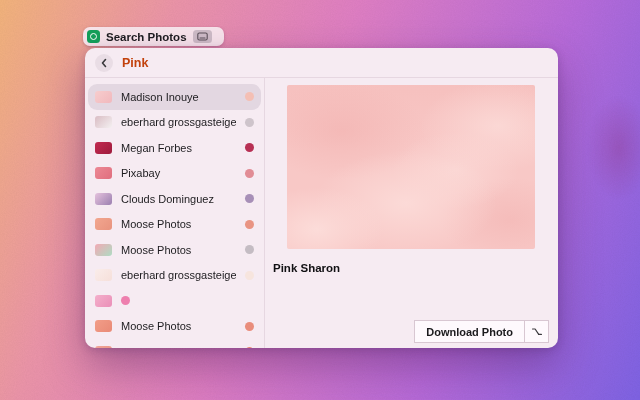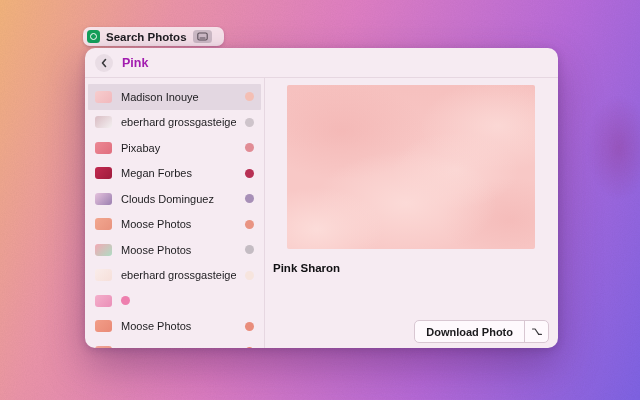--- a/index.html
+++ b/index.html
@@ -71,37 +71,37 @@
     padding: 0 10px;
     border-bottom: 1px solid #e6d7e1;
     box-sizing: border-box;
   }
   .back-btn {
     width: 18px; height: 18px; border-radius: 50%;
     background: #e9dde5;
     display: flex; align-items: center; justify-content: center;
     cursor: default;
   }
-  .win-title { font-size: 12.5px; font-weight: 600; color: #a21caf; }
+  .win-title { font-size: 12.5px; font-weight: 600; color: #c2410c; }
 
   .win-body { flex: 1; display: flex; min-height: 0; }
 
   
   .sidebar {
     width: 180px; flex: none;
     border-right: 1px solid #e6d7e1;
     box-sizing: border-box;
     padding: 6px 3px 0 3px;
     overflow: hidden;
   }
   .row {
     height: 25.5px;
     display: flex; align-items: center; gap: 9px;
     padding: 0 7px;
-    border-radius: 1px;
+    border-radius: 9px;
     box-sizing: border-box;
   }
   .row.selected { background: #e3d7e1; }
   .thumb {
     width: 17px; height: 12px; border-radius: 3px; flex: none;
   }
   .row-name {
     flex: 1;
     font-size: 11px; color: #1d1c1f;
     white-space: nowrap; overflow: hidden;
@@ -118,21 +118,21 @@
   .photo-title {
     position: absolute; left: 8px; top: 184px;
     font-size: 11.5px; font-weight: 700; color: #111013;
   }
   .download-group {
     position: absolute; right: 9px; bottom: 5px;
     height: 21px;
     display: flex; align-items: stretch;
     background: rgba(255,251,254,0.9);
     border: 1px solid #d8c7d2;
-    border-radius: 5px;
+    border-radius: 0;
     overflow: hidden;
   }
   .download-label {
     display: flex; align-items: center;
     padding: 0 11px;
     font-size: 11px; font-weight: 600; color: #1b1a1d;
     white-space: nowrap;
   }
   .group-divider { width: 1px; background: #d8c7d2; }
   .download-keycap {
@@ -185,28 +185,28 @@
         <span class="thumb" style="background: linear-gradient(135deg, rgb(247, 205, 205), rgb(241, 184, 189));"></span>
         <span class="row-name">Madison Inouye</span>
         <span class="dot" style="background: rgb(244, 191, 180);"></span>
       </div>
         <div class="row">
         <span class="thumb" style="background: linear-gradient(135deg, rgb(217, 188, 196), rgb(244, 240, 241));"></span>
         <span class="row-name">eberhard grossgasteiger</span>
         <span class="dot" style="background: rgb(206, 196, 203);"></span>
       </div>
         <div class="row">
+        <span class="thumb" style="background: linear-gradient(135deg, rgb(194, 42, 80), rgb(158, 27, 60));"></span>
+        <span class="row-name">Megan Forbes</span>
+        <span class="dot" style="background: rgb(183, 48, 84);"></span>
+      </div>
+        <div class="row">
         <span class="thumb" style="background: linear-gradient(135deg, rgb(236, 136, 148), rgb(224, 110, 126));"></span>
         <span class="row-name">Pixabay</span>
         <span class="dot" style="background: rgb(225, 140, 149);"></span>
-      </div>
-        <div class="row">
-        <span class="thumb" style="background: linear-gradient(135deg, rgb(194, 42, 80), rgb(158, 27, 60));"></span>
-        <span class="row-name">Megan Forbes</span>
-        <span class="dot" style="background: rgb(183, 48, 84);"></span>
       </div>
         <div class="row">
         <span class="thumb" style="background: linear-gradient(135deg, rgb(229, 194, 221), rgb(155, 127, 176));"></span>
         <span class="row-name">Clouds Dominguez</span>
         <span class="dot" style="background: rgb(167, 143, 183);"></span>
       </div>
         <div class="row">
         <span class="thumb" style="background: linear-gradient(135deg, rgb(242, 166, 143), rgb(232, 147, 126));"></span>
         <span class="row-name">Moose Photos</span>
         <span class="dot" style="background: rgb(233, 148, 131);"></span>

